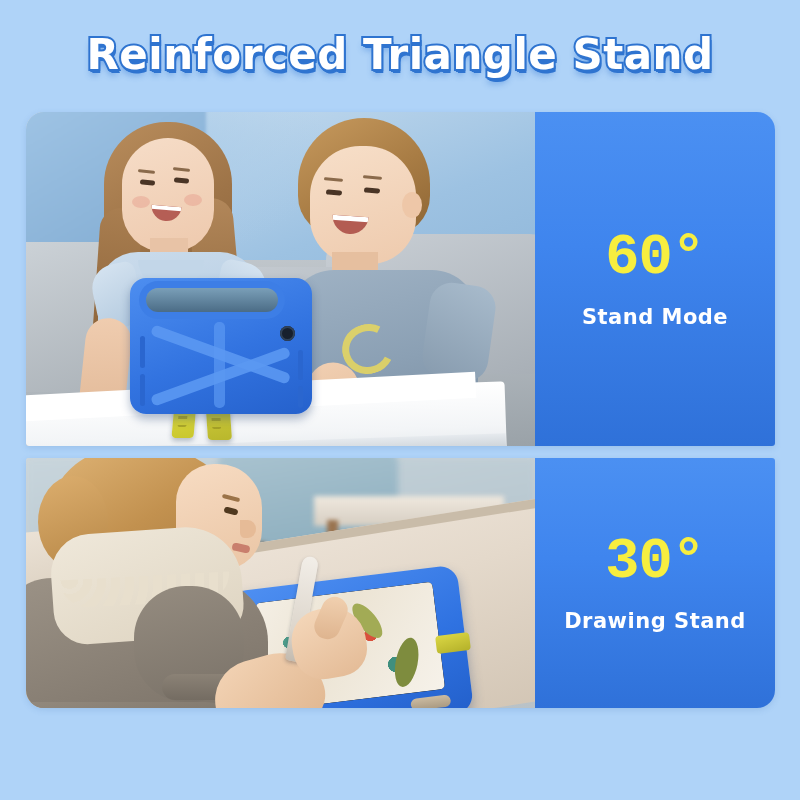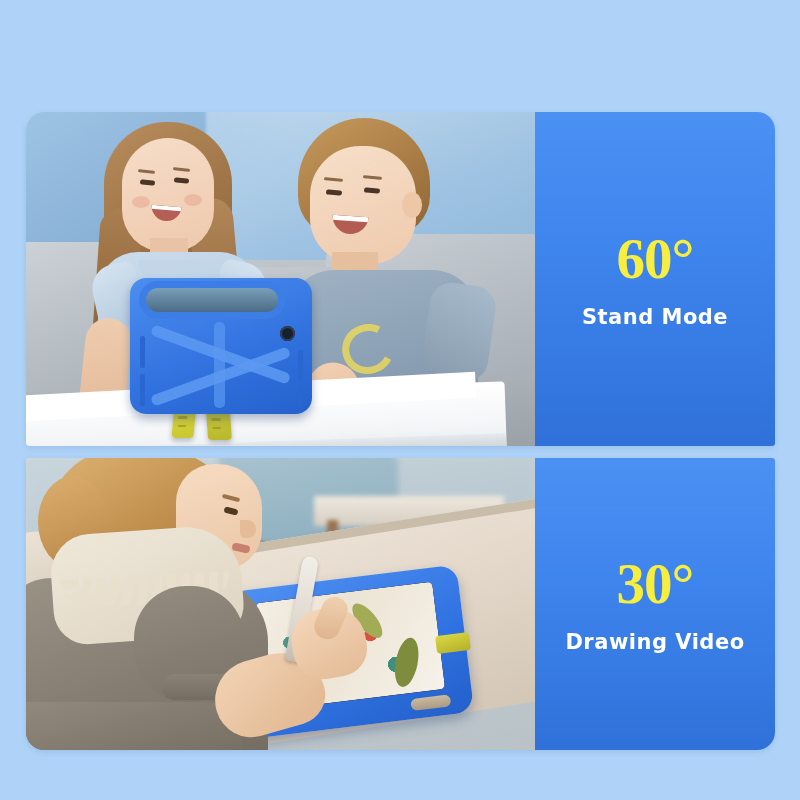--- a/index.html
+++ b/index.html
@@ -42,21 +42,21 @@
   
   .card {
     position:absolute;
     left:26px;
     width:749px;
     overflow:hidden;
     display:flex;
     box-shadow:0 2px 6px rgba(60,110,180,0.18);
   }
   .card-top    { top:112px;  height:334px; border-radius:18px 18px 3px 3px; }
-  .card-bottom { top:458px;  height:292px; border-radius:3px 3px 18px 18px; }
+  .card-bottom { top:458px;  height:250px; border-radius:3px 3px 18px 18px; }
 
   .photo {
     position:relative;
     width:509px;
     height:100%;
     overflow:hidden;
     background:#cfd8e0;
   }
 
   
@@ -64,21 +64,21 @@
     position:relative;
     flex:1;
     background:linear-gradient(180deg,#4b90f2 0%, #3f85ee 40%, #2f71d9 100%);
     display:flex;
     flex-direction:column;
     align-items:center;
     justify-content:center;
     gap:18px;
   }
   .angle {
-    font-family:Liberation Serif, serif;
+    font-family:Liberation Mono, monospace;
     font-size:57px;
     font-weight:bold;
     color:#f7ee3f;
     line-height:1;
     letter-spacing:-1px;
   }
   .mode {
     font-family:"DejaVu Sans", sans-serif;
     font-size:21px;
     font-weight:bold;
@@ -615,20 +615,23 @@
     border-radius:0 0 4px 4px;
     background:#b4aca0;
     transform:rotate(10deg);
   }
 </style>
 </head>
 <body>
 
 <div class="page">
 
+  <div class="title-wrap">
+    <div class="title">Reinforced Triangle Stand</div>
+  </div>
 
   <div class="card card-top">
 
     <div class="photo">
       <div class="p1-wall"></div>
       <div class="p1-wallpanel"></div>
       <div class="p1-sofa"></div>
       <div class="p1-sofa-back"></div>
       <div class="p1-sofa-back2"></div>
       <div class="p1-cushion"></div>
@@ -744,17 +747,17 @@
       <div class="g2-cuff"></div>
       <div class="g2-arm"></div>
       <div class="stylus"></div>
       <div class="stylus-tip"></div>
       <div class="g2-hand"></div>
       <div class="g2-thumb"></div>
     </div>
 
     <div class="info">
       <div class="angle">30°</div>
-      <div class="mode">Drawing Video</div>
+      <div class="mode">Drawing Stand</div>
     </div>
   </div>
 
 </div>
 
 </body></html>

